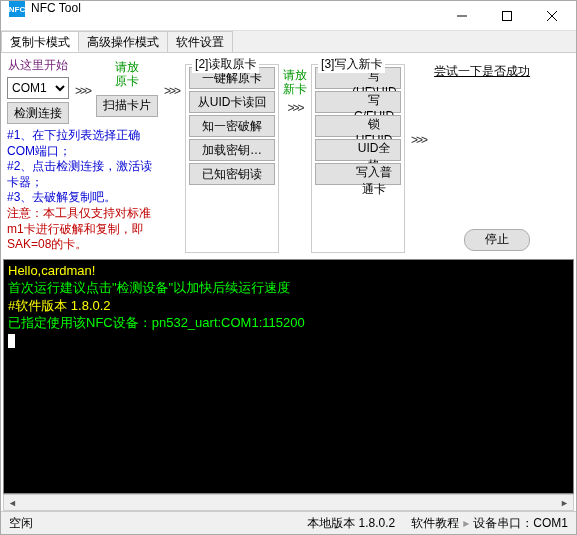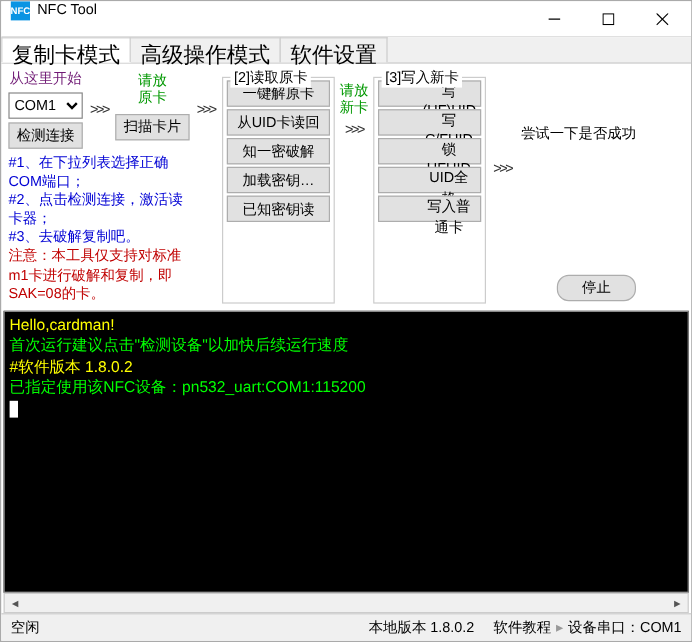--- a/index.html
+++ b/index.html
@@ -3,21 +3,21 @@
 <meta charset="utf-8">
 <style>
   * { box-sizing: border-box; margin: 0; padding: 0; font-family: "Microsoft YaHei", "SimSun", sans-serif; }
   body { background: #fff; width: 577px; height: 535px; overflow: hidden; display: flex; flex-direction: column; border: 1px solid #aaa; }
   
   .titlebar { height: 30px; background: #fff; display: flex; align-items: flex-start; padding: 0 2px 0 8px; border-bottom: 1px solid #e0e0e0; }
   .titlebar .icon { width: 16px; height: 16px; background: #0a94e3; margin-right: 6px; display: flex; align-items: center; justify-content: center; font-size: 8px; color: #fff; font-weight: bold; }
   .titlebar .title { font-size: 12px; flex: 1; }
   .titlebar .winbtn { width: 45px; height: 30px; display: flex; align-items: center; justify-content: center; }
   
-  .tabs { display: flex; height: 22px; font-size: 18px; border-bottom: 1px solid #ccc; background: #f0f0f0; }
+  .tabs { display: flex; height: 22px; font-size: 12px; border-bottom: 1px solid #ccc; background: #f0f0f0; }
   .tab { padding: 2px 8px; border: 1px solid #ccc; border-bottom: none; margin-right: -1px; background: #f0f0f0; }
   .tab.active { background: #fff; border-bottom: 1px solid #fff; position: relative; z-index: 1; }
   
   .panel { padding: 4px 6px 6px 6px; display: flex; gap: 4px; font-size: 12px; }
   .col { display: flex; flex-direction: column; align-items: center; }
   .col-title { font-size: 12px; margin-bottom: 3px; }
   .blue { color: #701a75; }
   .green { color: #009800; }
   
   select { font-size: 12px; height: 22px; width: 62px; border: 1px solid #888; background: #fff; }
@@ -126,21 +126,21 @@
     <button class="btn wider">写(UF)UID卡</button>
     <button class="btn wider">写C/FUID卡</button>
     <button class="btn wider">锁UFUID卡</button>
     <button class="btn wider">UID全格</button>
     <button class="btn wider">写入普通卡</button>
   </div>
 
   <div class="arrow" style="align-self:center; margin-top:-30px;">&gt;&gt;&gt;</div>
 
   <div class="rightcol">
-    <div class="tryit" style="margin-top:40px;">尝试一下是否成功</div>
+    <div class="tryit" style="text-decoration:underline;">尝试一下是否成功</div>
     <button class="btn stop" style="align-self:flex-end;border-radius:10px;">停止</button>
   </div>
 </div>
 
 <div class="console">
   <div class="y">Hello,cardman!</div>
   <div class="g">首次运行建议点击"检测设备"以加快后续运行速度</div>
   <div class="y">#软件版本 1.8.0.2</div>
   <div class="g">已指定使用该NFC设备：pn532_uart:COM1:115200</div>
   <span class="cursor"></span>

